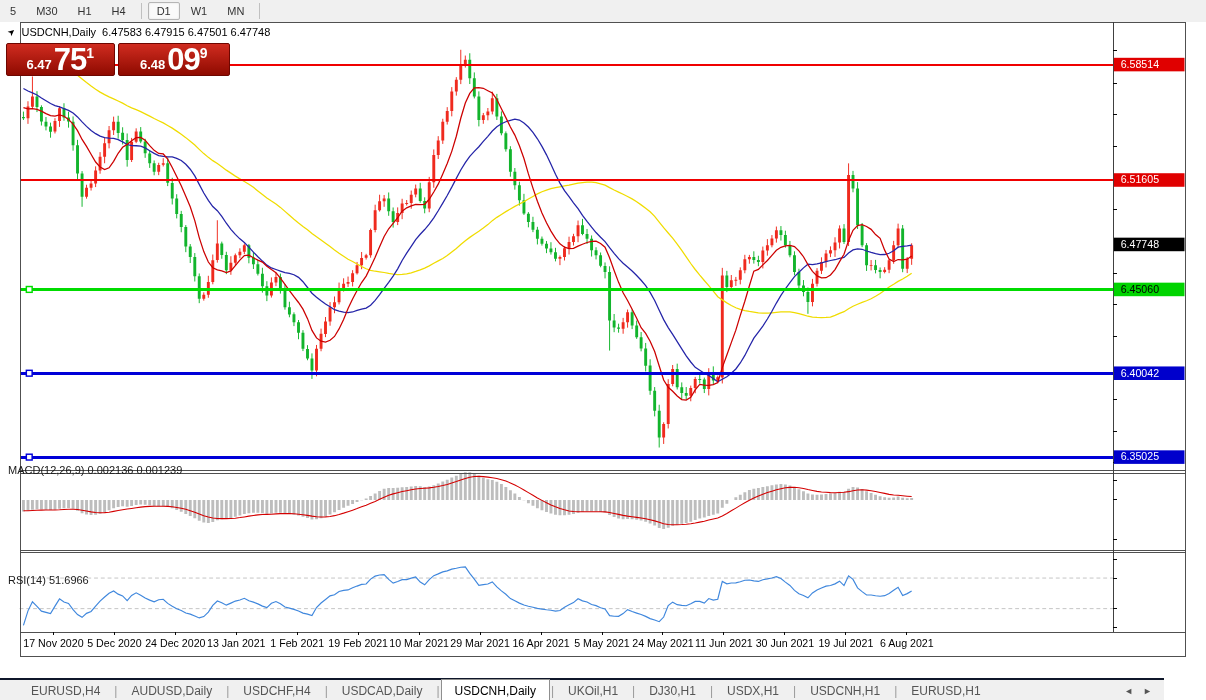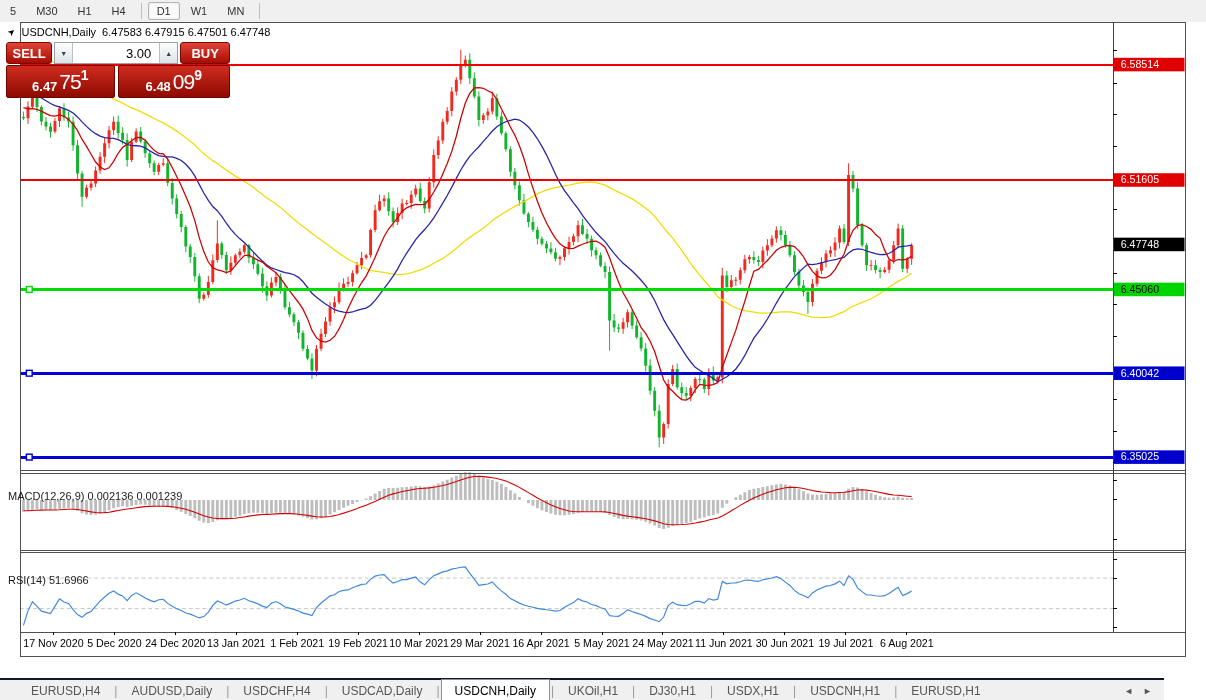--- a/index.html
+++ b/index.html
@@ -32,21 +32,21 @@
   .spbtn.l{border-right:1px solid #b9bfc6;}
   .spbtn.r{border-left:1px solid #b9bfc6;}
   .vol{width:78px;background:#fff;font-size:13px;color:#000;display:flex;align-items:center;
        justify-content:flex-end;padding-right:8px;}
   .trow2{display:flex;margin-top:1px;height:33px;}
   .pricebox{background:linear-gradient(#d02c20,#8e0a00);border:1px solid #6e0600;border-radius:2px;
             color:#fff;display:flex;align-items:flex-end;justify-content:center;padding:0 4px;cursor:pointer;}
   .pb-l{width:102px;margin-right:3px;}
   .pb-r{width:106px;}
   .pb-small{font-size:13px;font-weight:bold;margin:0 2px 3px 0;}
-  .pb-big{font-size:21px;font-weight:normal;line-height:30px;letter-spacing:-1px;}
+  .pb-big{font-size:31px;font-weight:bold;line-height:30px;letter-spacing:-1px;}
   .pb-sup{font-size:14px;font-weight:bold;align-self:flex-start;margin-top:1px;}
   
   .ind-label{position:absolute;font-size:11px;color:#1a1a1a;z-index:5;pointer-events:none;}
   
   .tabbar{position:absolute;left:0;top:678px;width:1164px;height:22px;background:#f0f0f0;
           border-top:2px solid #0f172a;display:flex;align-items:center;font-size:12px;color:#555;}
   .tabs{display:flex;align-items:center;height:22px;padding-left:18px;flex:1;}
   .tab{padding:3px 13px;cursor:pointer;white-space:nowrap;}
   .tab.active{background:#fff;border:1px solid #8f8f8f;border-top:1px solid #8f8f8f;border-bottom:1px solid #fff;
               margin-top:-2px;padding-top:4px;color:#000;}
@@ -235,48 +235,35 @@
     </g>
   </svg>
 
 <div class="chart-header">
   <span class="ptr">➤</span>
   <span>USDCNH,Daily</span>
   <span>6.47583 6.47915 6.47501 6.47748</span>
 </div>
 
 <div class="trade">
-  <div class="trow1">
-    <div class="btn sellbtn">SELL</div>
-    <div class="spin">
-      <div class="spbtn l">
-          <span>▼</span>
-        </div>
-      <div class="vol">3.00</div>
-      <div class="spbtn r">
-          <span>▲</span>
-        </div>
-    </div>
-    <div class="btn buybtn">BUY</div>
-  </div>
   <div class="trow2">
     <div class="pricebox pb-l">
       <span class="pb-small">6.47</span>
       <span class="pb-big">75</span>
       <span class="pb-sup">1</span>
     </div>
     <div class="pricebox pb-r">
       <span class="pb-small">6.48</span>
       <span class="pb-big">09</span>
       <span class="pb-sup">9</span>
     </div>
   </div>
 </div>
 
-<div class="ind-label" style="left:8px;top:490px;">
+<div class="ind-label" style="left:8px;top:464px;">
   <span>MACD(12,26,9)</span> <span>0.002136</span> <span>0.001239</span>
 </div>
 <div class="ind-label" style="left:8px;top:574px;">
   <span>RSI(14)</span> <span>51.6966</span>
 </div>
 
 <div class="tabbar">
   <div class="tabs" id="tabs">
       <span class="tab">EURUSD,H4</span>
       <span class="tabsep">|</span>

